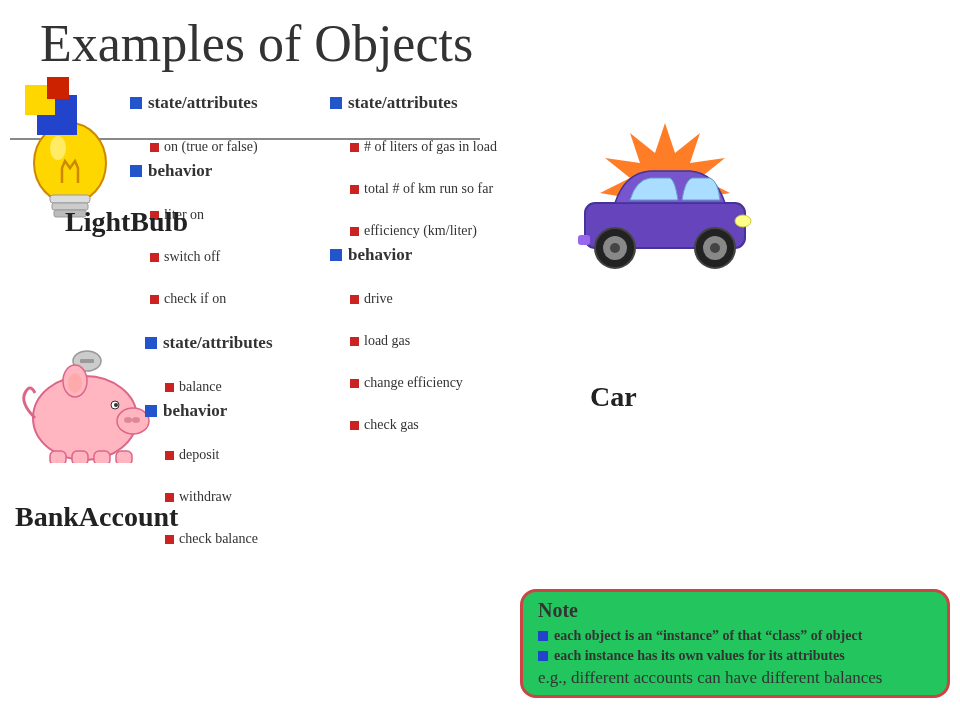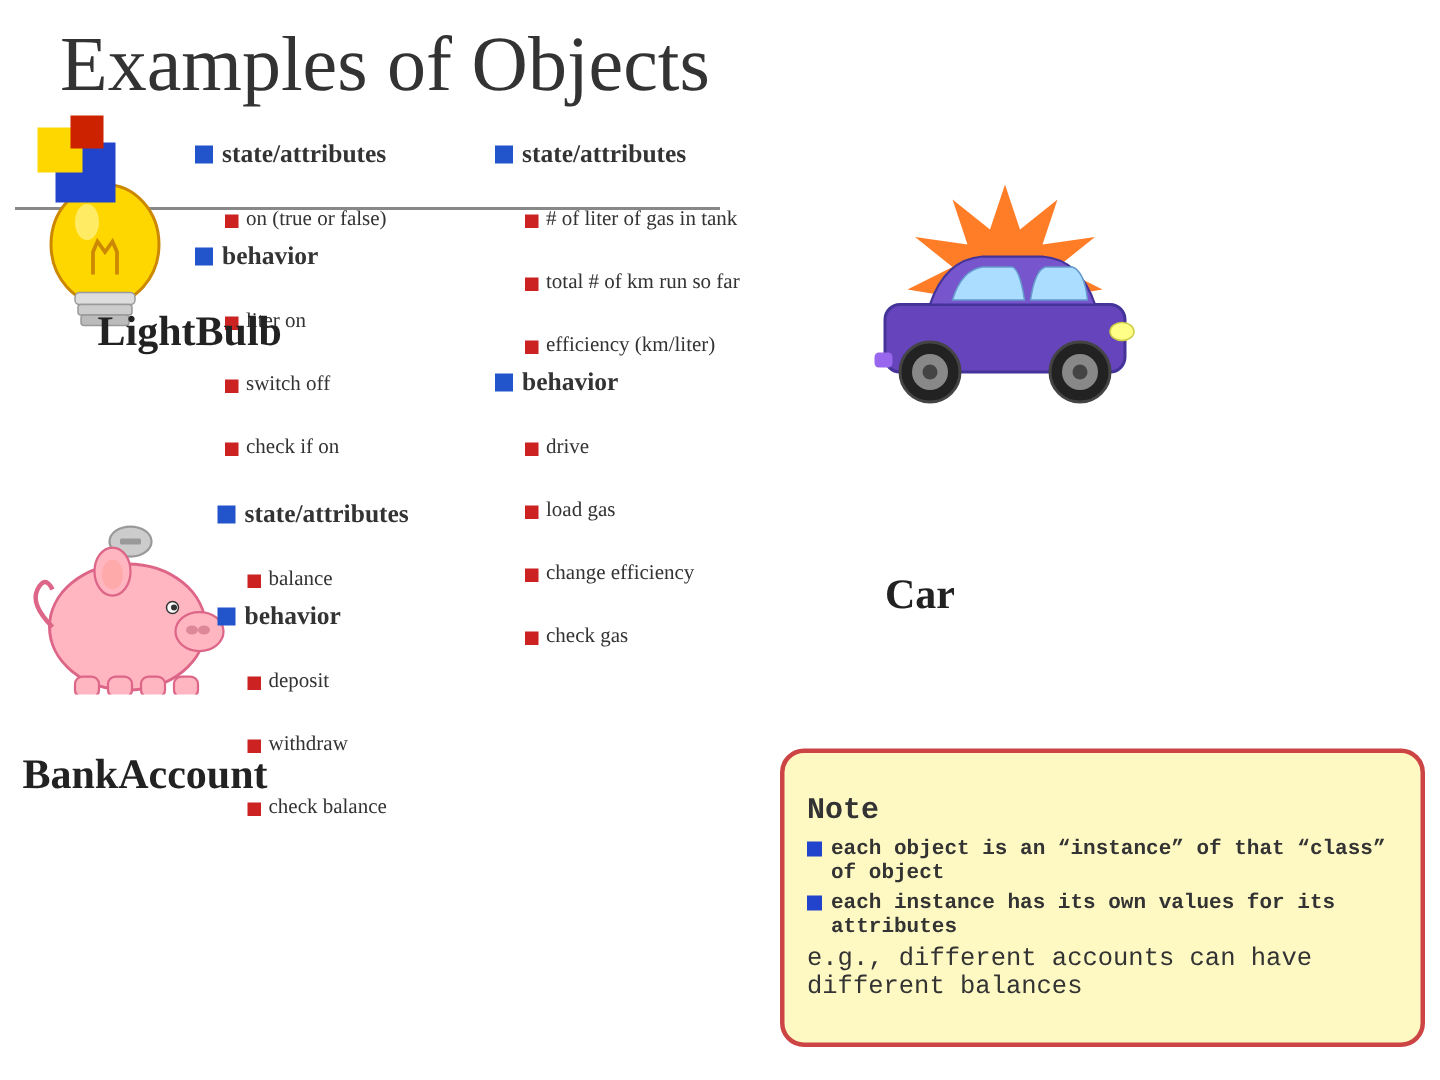--- a/index.html
+++ b/index.html
@@ -117,21 +117,20 @@
       flex-direction: row;
       height: 380px;
       position: relative;
     }
 
     .car-img-area {
       width: 220px;
       flex-shrink: 0;
       position: relative;
       margin-top: 30px;
-      text-align: center;
     }
 
     .car-label {
       position: absolute;
       bottom: 50px;
       left: 30px;
       font-size: 28px;
       font-weight: bold;
       color: #222;
     }
@@ -142,23 +141,22 @@
     }
 
     
     .note-box {
       position: absolute;
       bottom: 15px;
       right: 10px;
       width: 430px;
       border: 3px solid #cc4444;
       border-radius: 16px;
-      background: #fef9c3;
-      padding: 27px 15px;
-      font-family: Liberation Mono, monospace;
+      background: #22c55e;
+      padding: 7px 15px;
     }
 
     .note-title {
       font-size: 20px;
       font-weight: bold;
       color: #333;
       margin-bottom: 6px;
     }
 
     
@@ -392,21 +390,21 @@
 
     <div class="car-section">
 
       <div class="car-info" style="min-width:230px;">
         <div class="bullet-section-title">
           <span class="sq"></span>
           <span>state/attributes</span>
         </div>
         <div class="bullet-item">
           <span class="sq-sm"></span>
-          <span># of liter of gas in tank</span>
+          <span># of liters of gas in load</span>
         </div>
         <div class="bullet-item">
           <span class="sq-sm"></span>
           <span>total # of km run so far</span>
         </div>
         <div class="bullet-item">
           <span class="sq-sm"></span>
           <span>efficiency (km/liter)</span>
         </div>
         <div class="bullet-section-title" style="margin-top:6px;">

